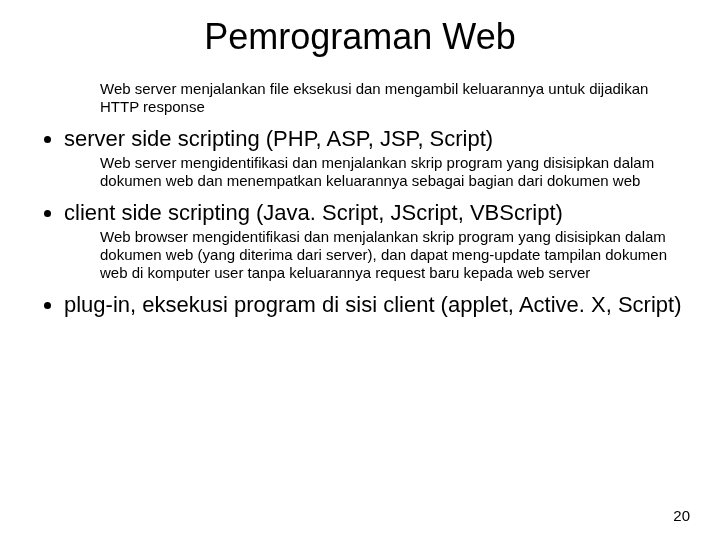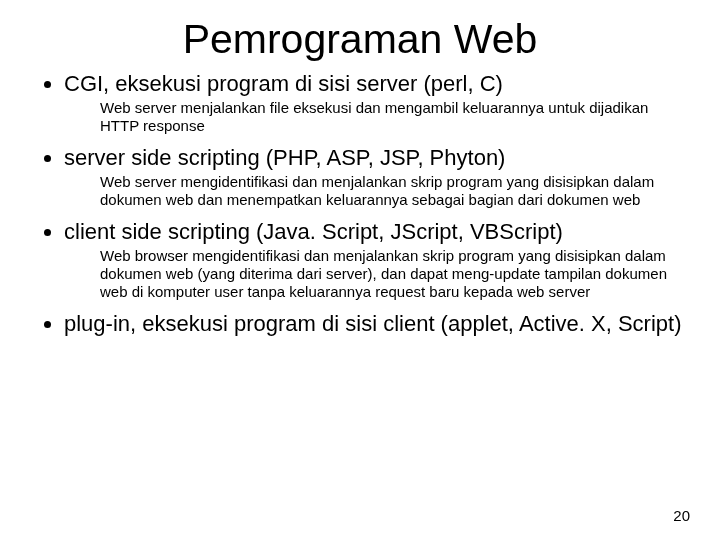--- a/index.html
+++ b/index.html
@@ -14,23 +14,23 @@
   }
   .slide {
     position: relative;
     width: 720px;
     height: 540px;
     box-sizing: border-box;
     padding: 12px 30px 0 30px;
   }
   .title {
     text-align: center;
-    font-size: 41px;
+    font-size: 36px;
     font-weight: 400;
-    margin: 4px 0 8px 0;
+    margin: 4px 0 22px 0;
   }
   ul.top {
     list-style: disc;
     margin: 0;
     padding-left: 34px;
   }
   ul.top > li {
     font-size: 22px;
     line-height: 1.18;
     margin-bottom: 2px;
@@ -48,30 +48,25 @@
     font-size: 15px;
     margin-top: 43px;
   }
 </style>
 </head>
 <body>
 
 <div class="slide">
   <div class="title">Pemrograman Web</div>
 
-  <ul class="top">
-    <li>
-      <span>CGI, eksekusi program di sisi server (perl, C)</span>
-    </li>
-  </ul>
   <div class="desc">Web server menjalankan file eksekusi dan mengambil keluarannya untuk dijadikan HTTP response</div>
 
   <ul class="top">
     <li>
-      <span>server side scripting (PHP, ASP, JSP, Phyton)</span>
+      <span>server side scripting (PHP, ASP, JSP, Script)</span>
     </li>
   </ul>
   <div class="desc">Web server mengidentifikasi dan menjalankan skrip program yang disisipkan dalam dokumen web dan menempatkan keluarannya sebagai bagian dari dokumen web</div>
 
   <ul class="top">
     <li>
       <span>client side scripting (Java. Script, JScript, VBScript)</span>
     </li>
   </ul>
   <div class="desc">Web browser mengidentifikasi dan menjalankan skrip program yang disisipkan dalam dokumen web (yang diterima dari server), dan dapat meng-update tampilan dokumen web di komputer user tanpa keluarannya request baru kepada web server</div>

